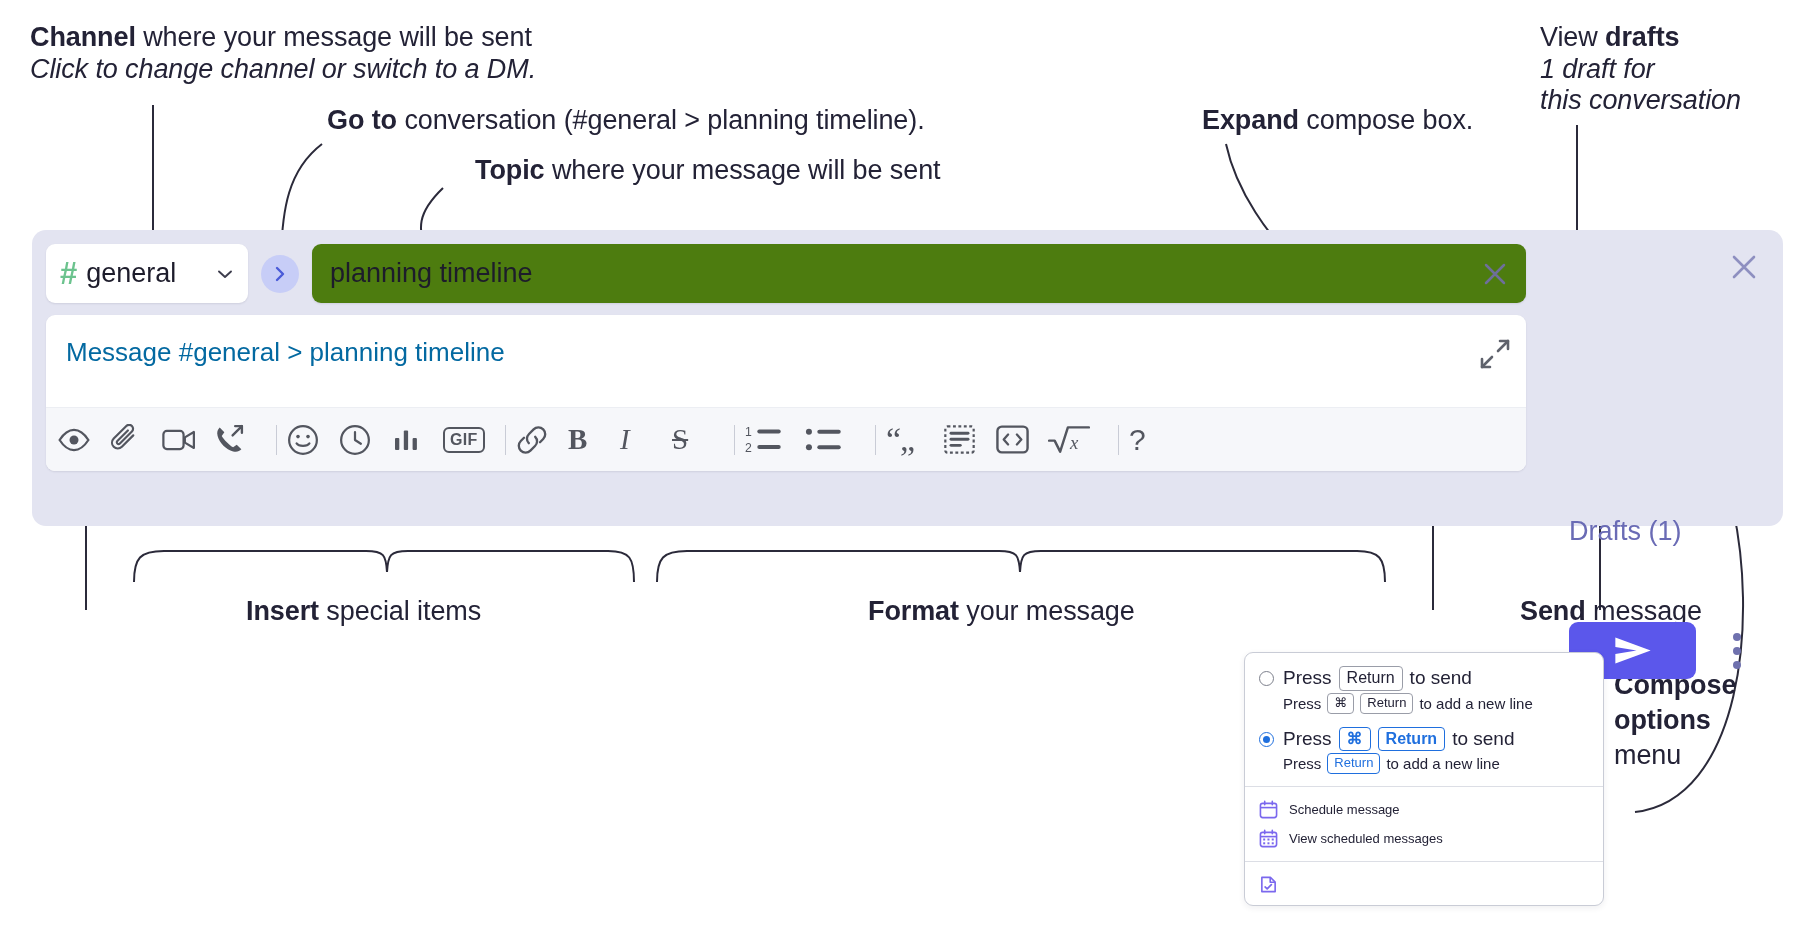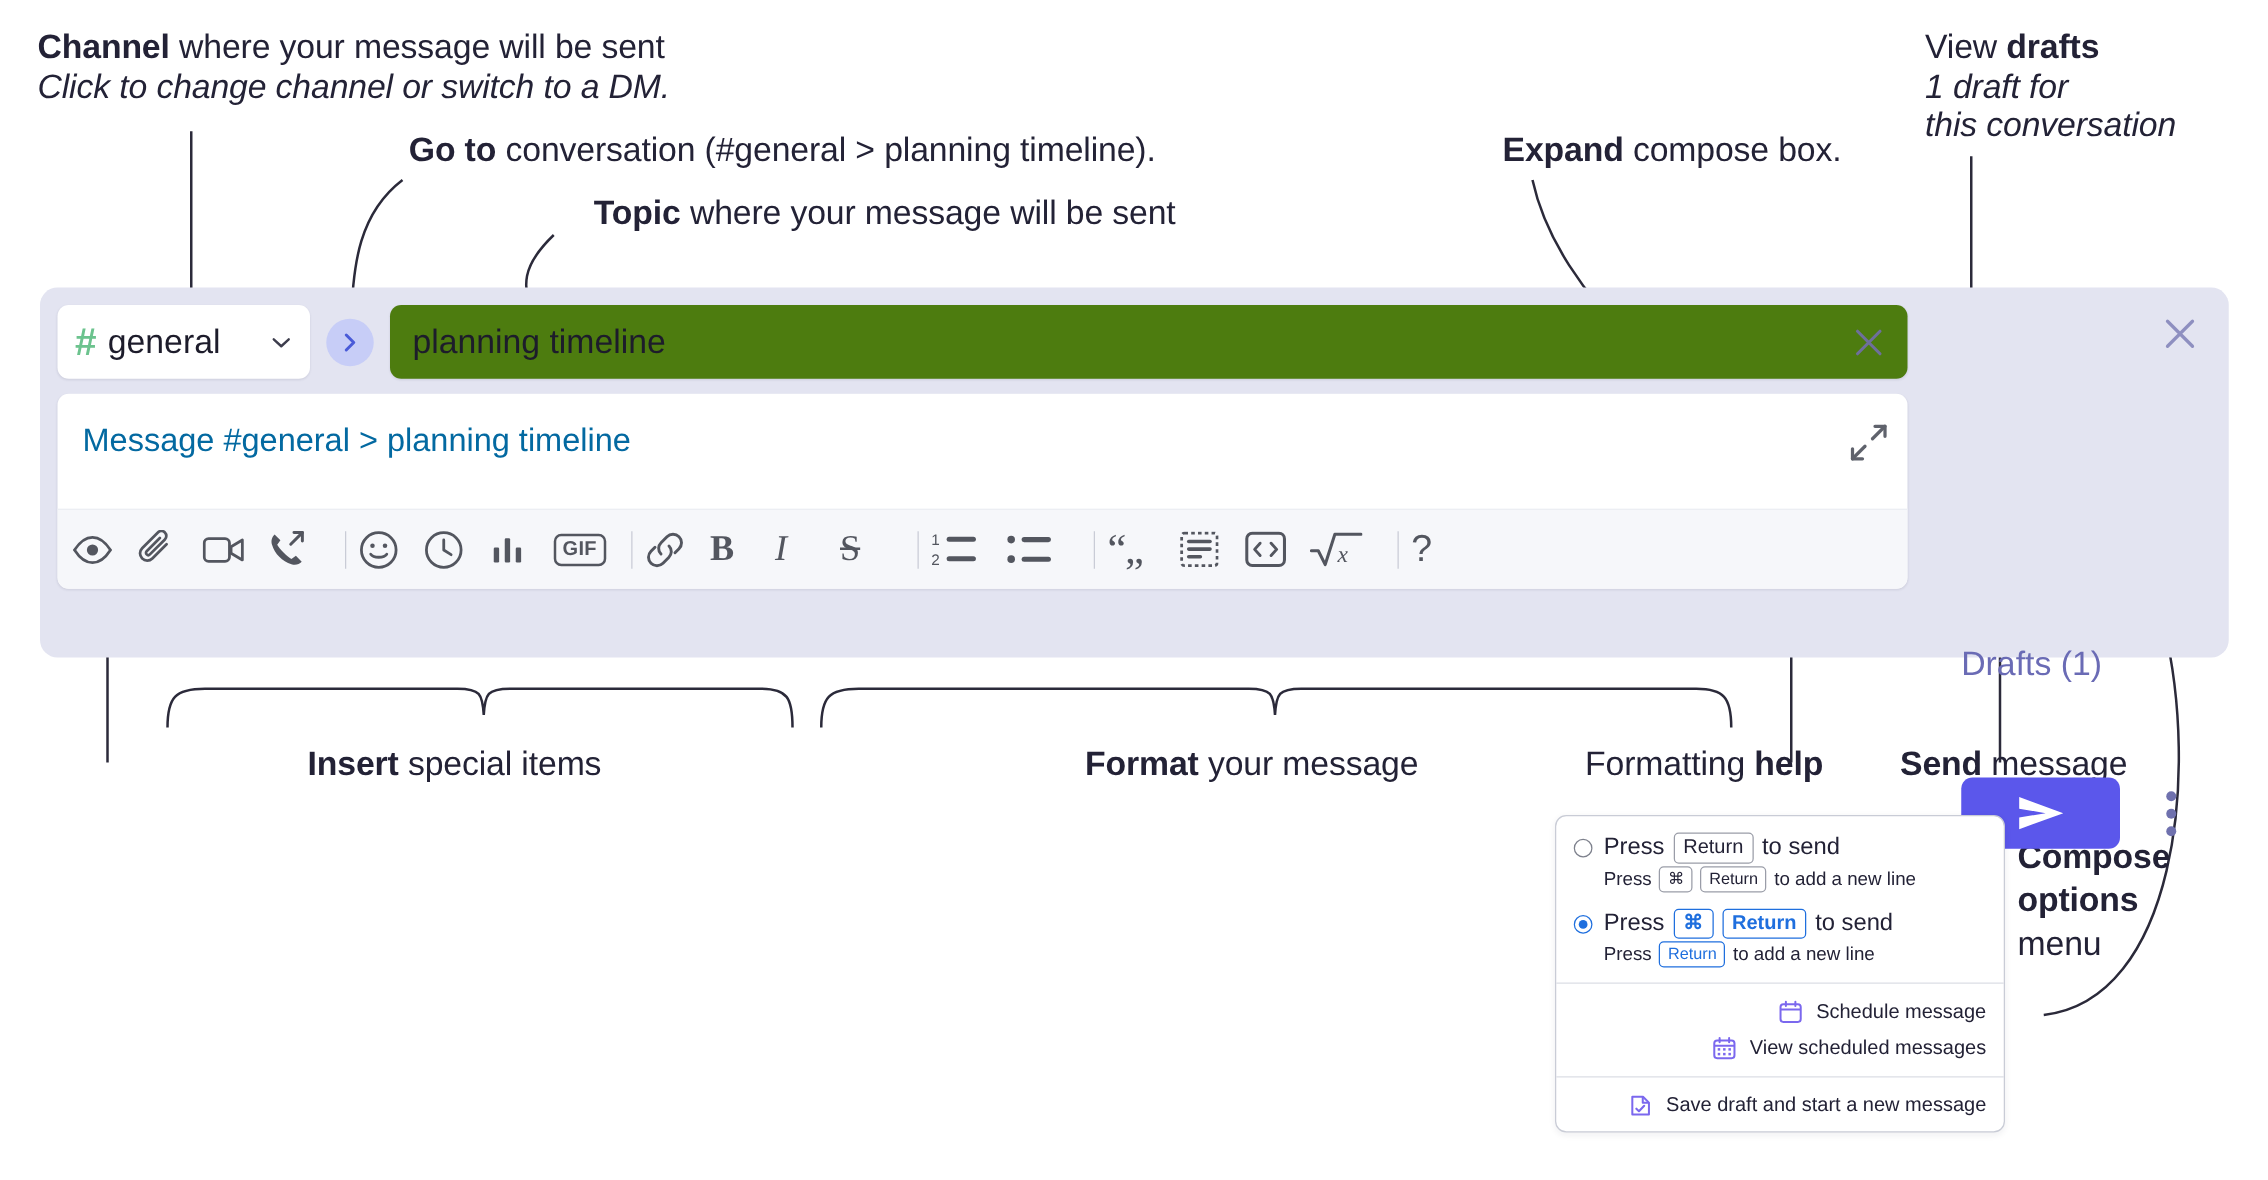--- a/index.html
+++ b/index.html
@@ -101,21 +101,21 @@
   .opt-sub{font-size:15px;color:#232236;padding:2px 14px 4px 38px;display:flex;align-items:center;gap:6px;}
   .key{
     border:1px solid #9a9da8;border-radius:4px;padding:1px 7px;font-size:16px;color:#232236;
     line-height:1.3;display:inline-block;background:#fff;
   }
   .key.sm{font-size:13px;padding:1px 6px;}
   .key.blue{border-color:#1f6fde;color:#1f6fde;font-weight:700;}
   .key.blue.sm{font-weight:400;}
   .opt-main{display:flex;align-items:center;gap:7px;font-size:19px;}
   .menu-sep{height:1px;background:#dcdee5;margin:8px 0;}
-  .menu-item{display:flex;align-items:center;gap:11px;padding:5px 14px;font-size:16px;justify-content:flex-end;}
+  .menu-item{display:flex;align-items:center;gap:11px;padding:5px 14px;font-size:13px;}
   .menu-item svg{flex:0 0 auto;}
 </style>
 </head>
 <body>
 
 <div class="stage">
 
   <svg class="lines" viewBox="0 0 1814 944" xmlns="http://www.w3.org/2000/svg">
     <defs>
       <marker id="arrow" markerWidth="9" markerHeight="9" refX="4.5" refY="4.5" orient="auto">
@@ -175,23 +175,20 @@
 
 
   <div class="anno" style="left:246px;top:596px;width:400px;">
     <b>Insert</b><span> special items</span>
   </div>
 
   <div class="anno" style="left:868px;top:596px;width:420px;">
     <b>Format</b><span> your message</span>
   </div>
 
-  <div class="anno" style="left:1268px;top:596px;width:320px;">
-    <span>Formatting </span><b>help</b>
-  </div>
 
   <div class="anno" style="left:1520px;top:596px;width:300px;">
     <b>Send</b><span> message</span>
   </div>
 
   <div class="anno" style="left:1614px;top:668px;width:220px;line-height:1.3;">
     <div><b>Compose</b></div>
     <div><b>options</b></div>
     <div>menu</div>
   </div>
@@ -462,17 +459,16 @@
     </div>
 
     <div class="menu-sep"></div>
 
     <div class="menu-item">
       <svg viewBox="0 0 20 20" width="19" height="19">
         <path d="M3,2.5 L12,2.5 L17,7.5 L17,17.5 L3,17.5 Z" fill="none" stroke="#7b68ee" stroke-width="1.7" stroke-linejoin="round"></path>
         <path d="M11.8,2.6 L11.8,7.6 L16.8,7.6" fill="none" stroke="#7b68ee" stroke-width="1.7" stroke-linejoin="round"></path>
         <path d="M6.4,12.6 L8.6,14.7 L13,10.2" fill="none" stroke="#7b68ee" stroke-width="1.8" stroke-linecap="round" stroke-linejoin="round"></path>
       </svg>
-      <span>Save draft and start a new message</span>
     </div>
   </div>
 
 </div>
 
 </body></html>

